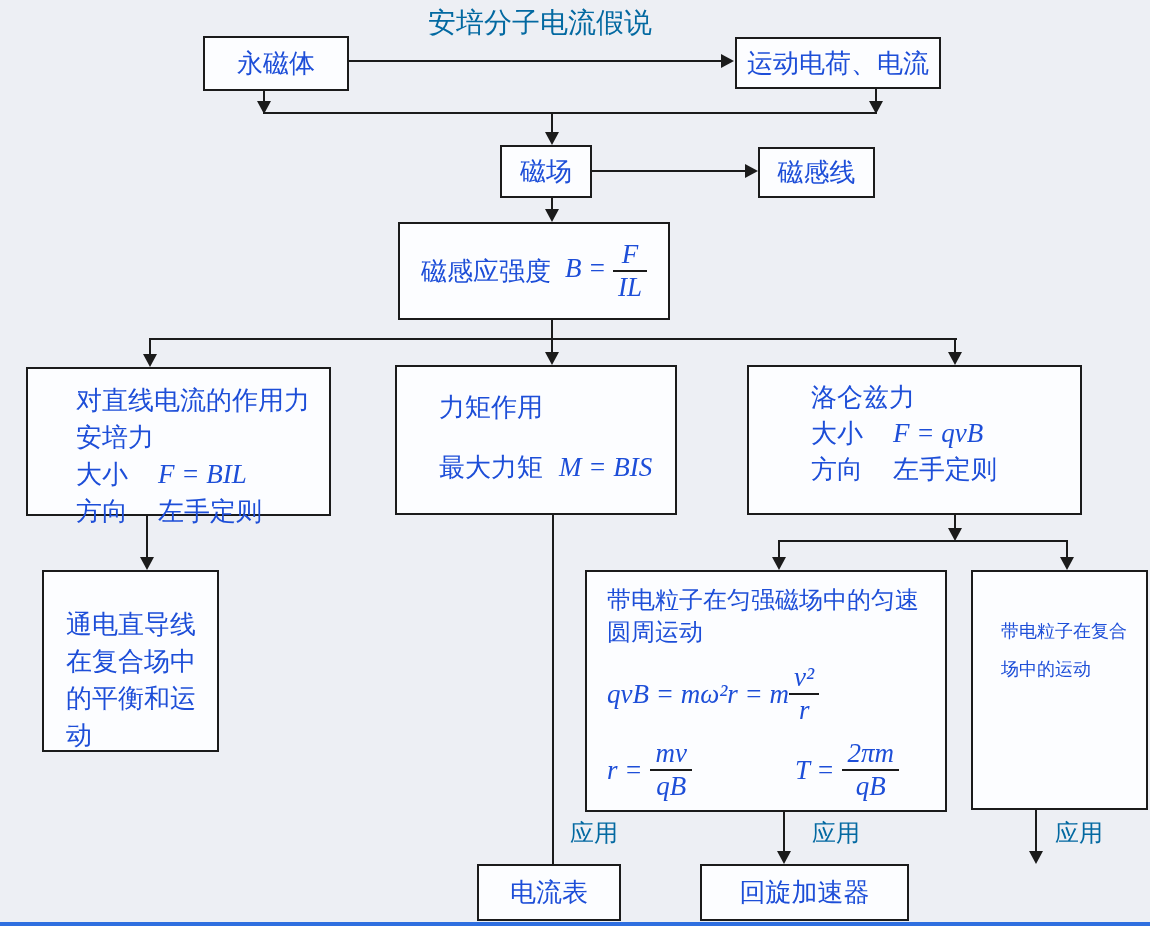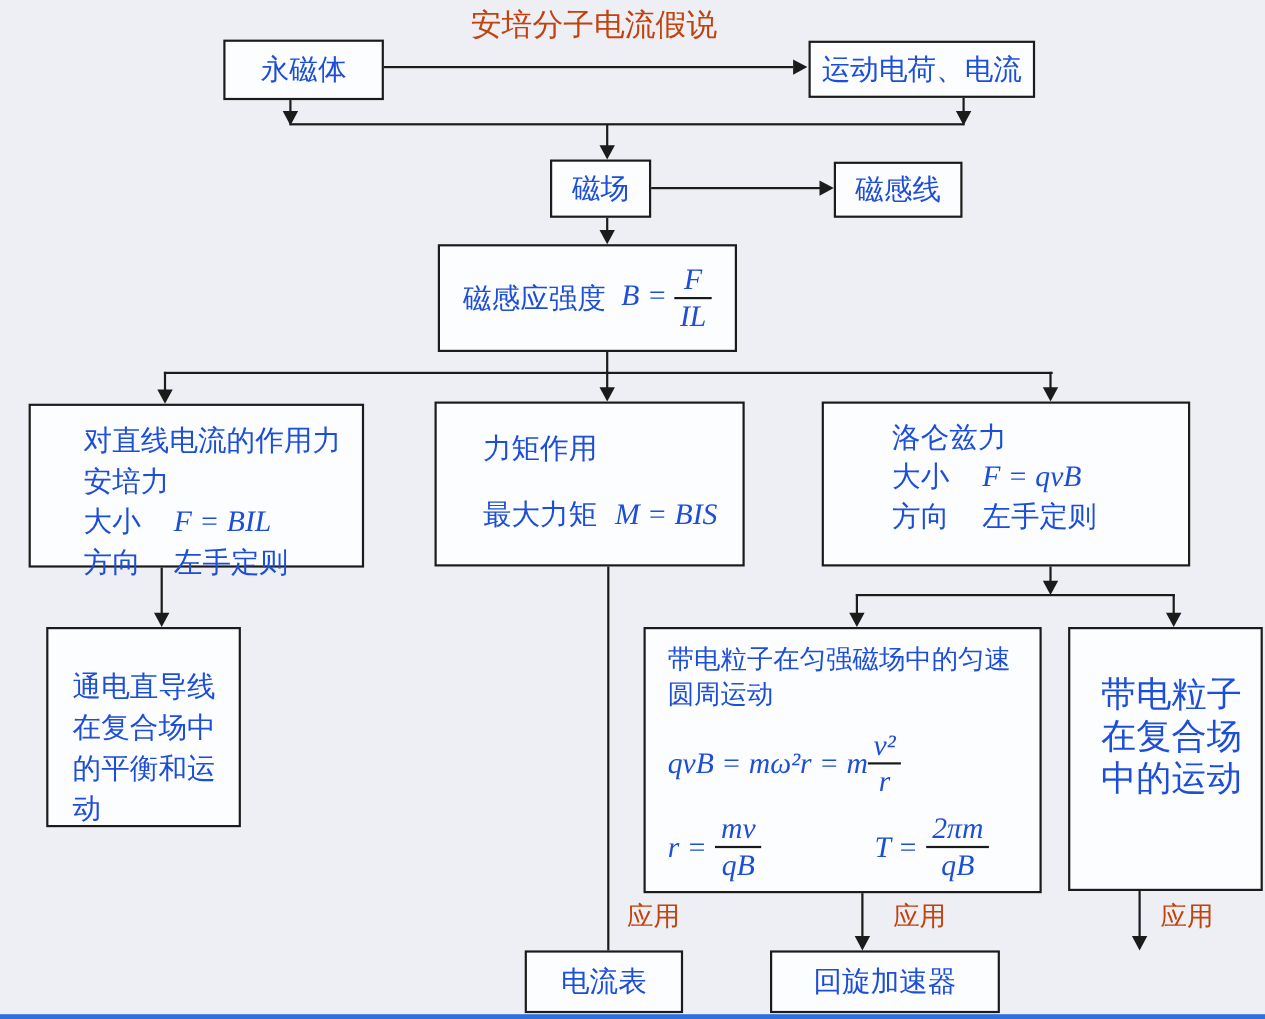--- a/index.html
+++ b/index.html
@@ -26,21 +26,21 @@
   .frac .den{display:block;border-top:2px solid #1a1a1a;padding:0 5px;}
   .hline,.vline{position:absolute;background:#1b1b1b;}
   .hline{height:2px;}
   .vline{width:2px;}
   .arrd{position:absolute;width:0;height:0;
     border-left:7px solid transparent;border-right:7px solid transparent;
     border-top:13px solid #1b1b1b;}
   .arrr{position:absolute;width:0;height:0;
     border-top:7px solid transparent;border-bottom:7px solid transparent;
     border-left:13px solid #1b1b1b;}
-  .free-label{position:absolute;font-size:24px;color:#c2410c;}
+  .free-label{position:absolute;font-size:24px;color:#0369a1;}
   .row{display:flex;align-items:center;}
   .stack{display:flex;flex-direction:column;justify-content:flex-start;}
 </style>
 </head>
 <body>
 
 <div id="canvas">
 
   <div class="free-label" style="left:380px;top:4px;width:320px;text-align:center;font-size:28px;">安培分子电流假说</div>
 
@@ -123,21 +123,21 @@
       <span class="row" style="gap:8px;">
         <span>T =</span>
         <span class="frac">
             <span class="num">2πm</span>
             <span class="den">qB</span>
           </span>
       </span>
     </div>
   </div>
 
-  <div class="box" style="left:971px;top:570px;width:177px;height:240px;padding:40px 16px 0 28px;font-size:32px;line-height:38px;">
+  <div class="box" style="left:971px;top:570px;width:177px;height:240px;padding:40px 16px 0 28px;font-size:18px;line-height:38px;">
     <span>带电粒子在复合场中的运动</span>
   </div>
 
   <div class="box center lbl" style="left:477px;top:864px;width:144px;height:57px;">
     <span>电流表</span>
   </div>
   <div class="box center lbl" style="left:700px;top:864px;width:209px;height:57px;">
     <span>回旋加速器</span>
   </div>
 

